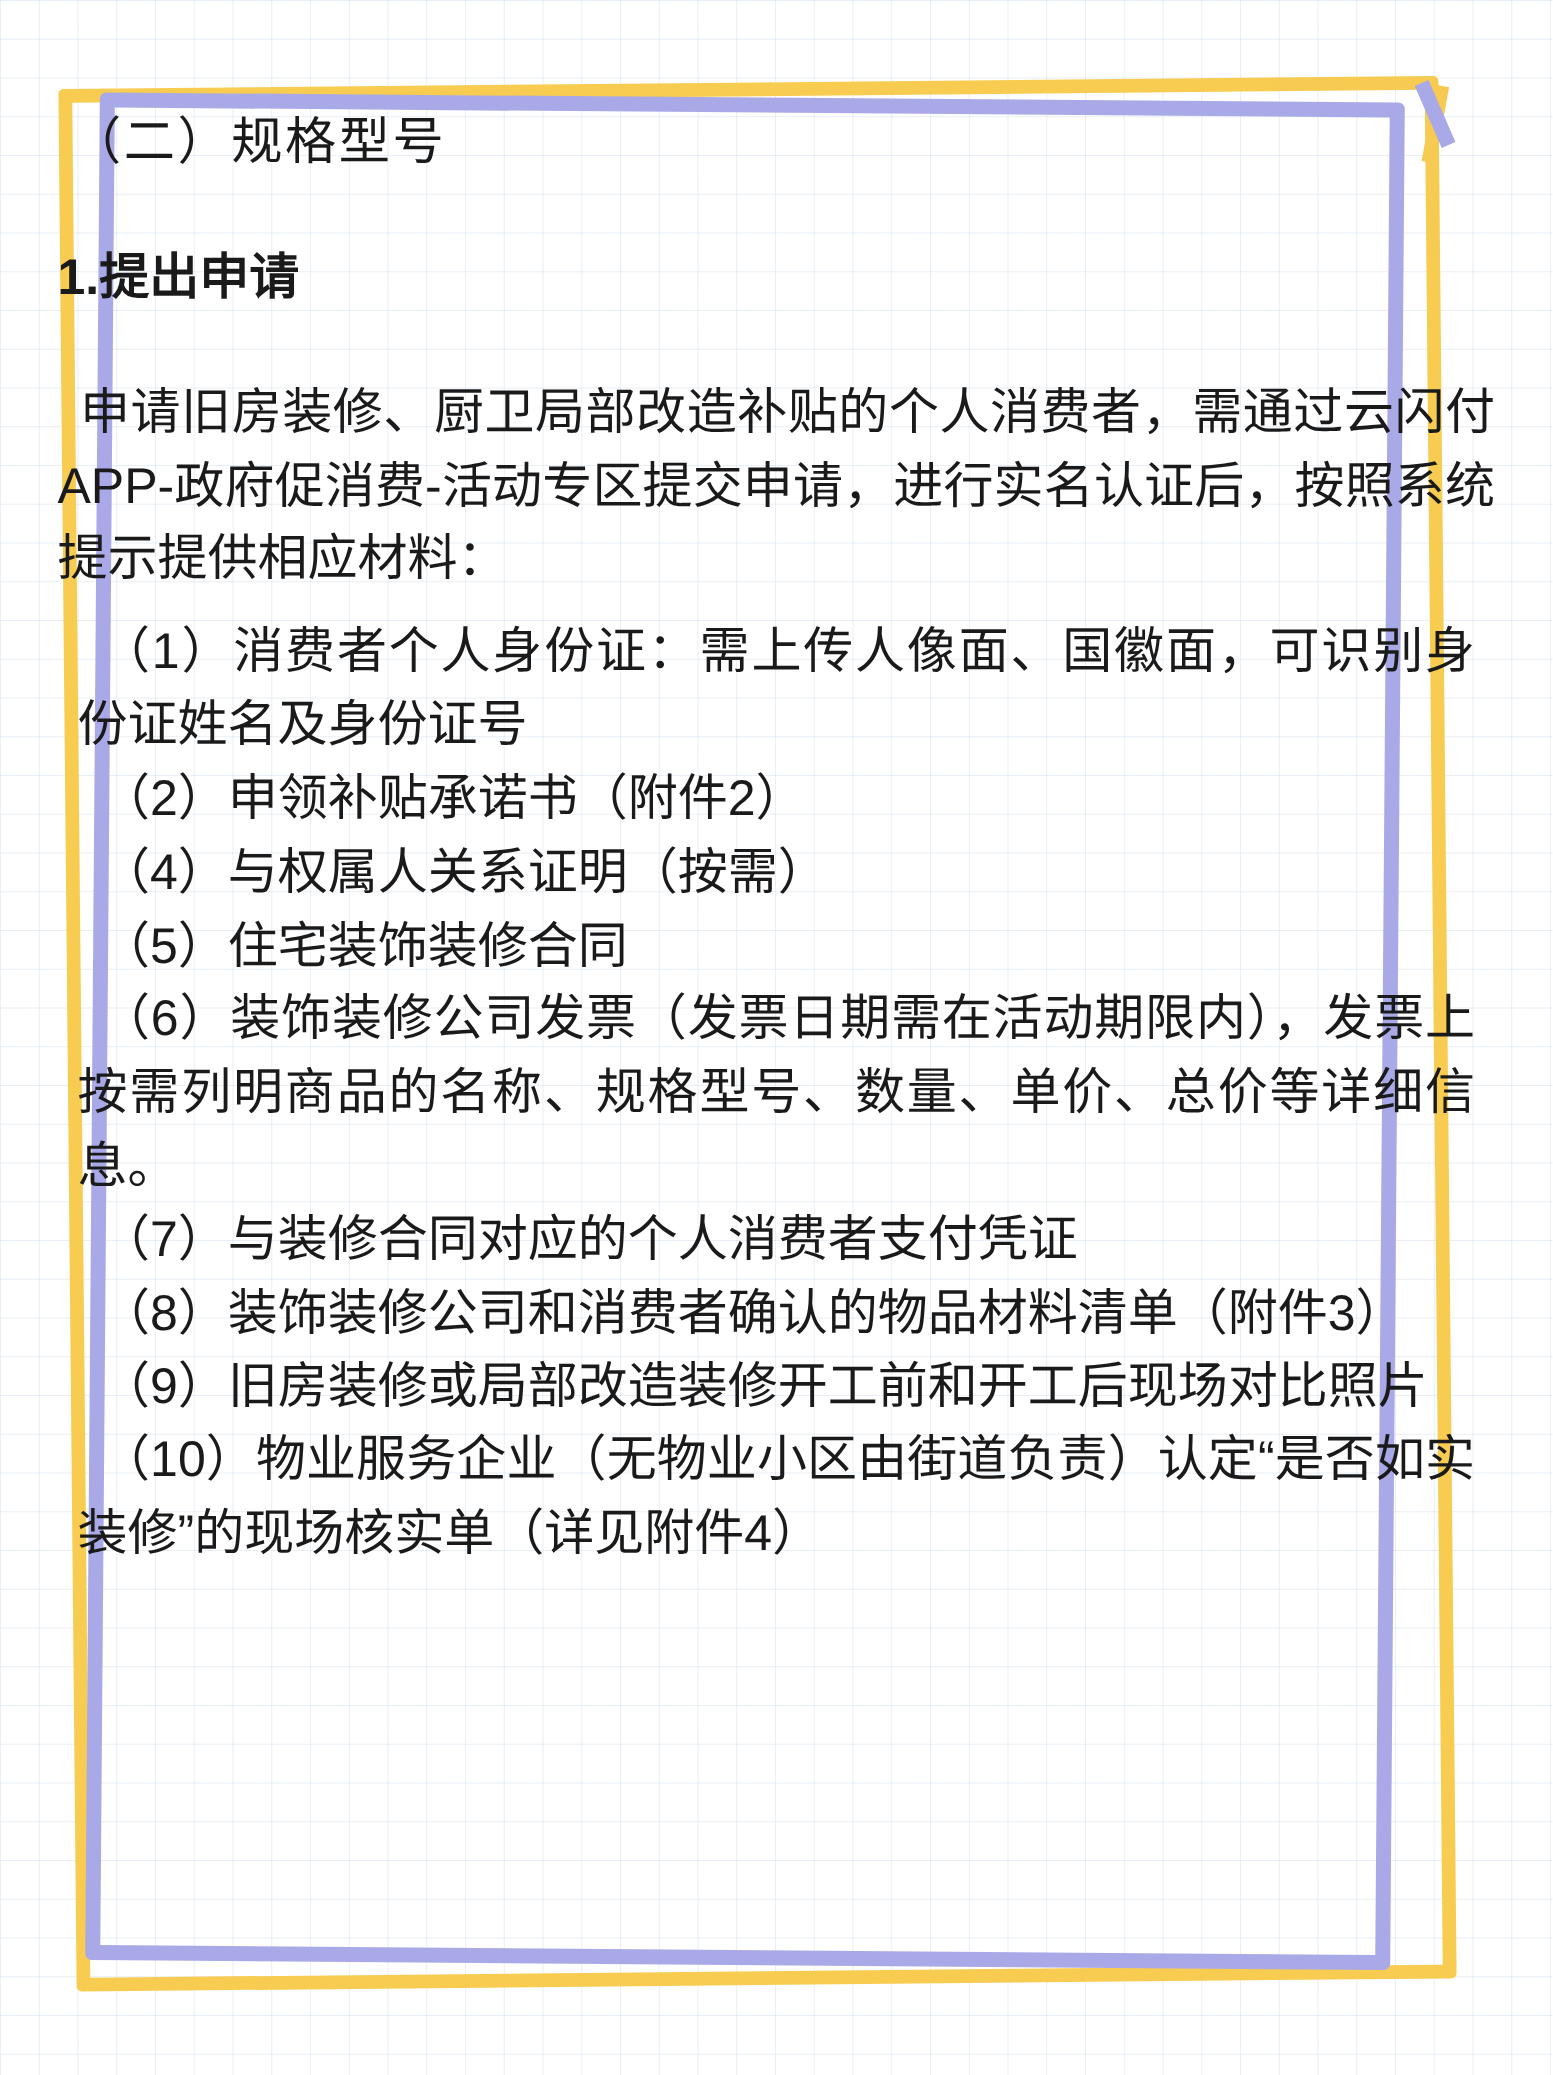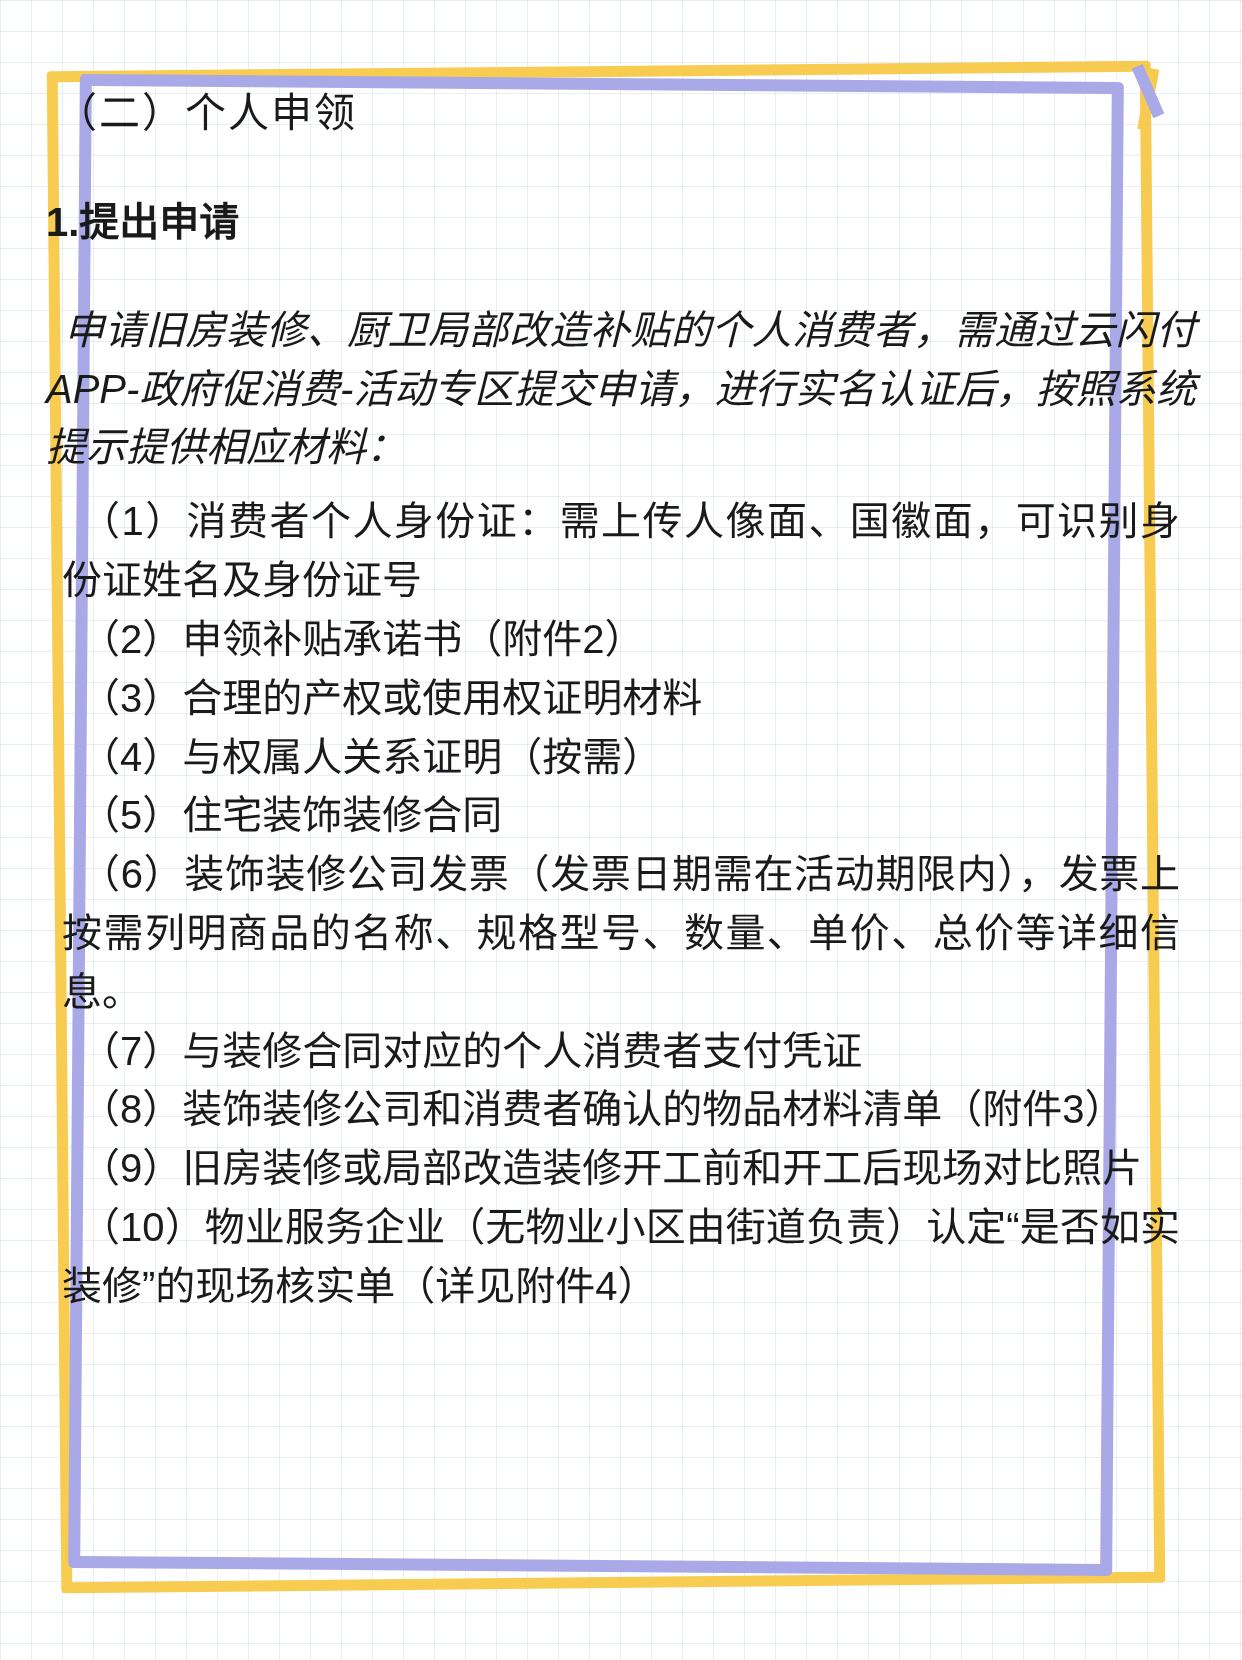--- a/index.html
+++ b/index.html
@@ -94,21 +94,20 @@
     margin: 0 0 54px 0;
     font-weight: 700;
   }
   .para {
     font-size: 40px;
     line-height: 1.46;
     margin: 0 0 2px 0;
     text-align: justify;
     text-justify: inter-character;
     font-weight: 400;
-    font-style: italic;
   }
   .list {
     margin: 16px;
     padding: 0;
     list-style: none;
   }
   .list li {
     font-size: 40px;
     line-height: 1.47;
     margin: 0;
@@ -123,27 +122,26 @@
   }
 </style>
 </head>
 <body>
 
 <div class="paper-grid"></div>
 <div class="frame-yellow"></div>
 <div class="frame-purple"></div>
 
 <div class="content">
-  <h1 class="heading-main">（二）个人申领</h1>
+  <h1 class="heading-main">（二）规格型号</h1>
   <h2 class="heading-sub">1.提出申请</h2>
   <p class="para hang">申请旧房装修、厨卫局部改造补贴的个人消费者，需通过云闪付APP-政府促消费-活动专区提交申请，进行实名认证后，按照系统提示提供相应材料：</p>
   <ul class="list">
     <li>（1）消费者个人身份证：需上传人像面、国徽面，可识别身份证姓名及身份证号</li>
     <li>（2）申领补贴承诺书（附件2）</li>
-    <li>（3）合理的产权或使用权证明材料</li>
     <li>（4）与权属人关系证明（按需）</li>
     <li>（5）住宅装饰装修合同</li>
     <li>（6）装饰装修公司发票（发票日期需在活动期限内），发票上按需列明商品的名称、规格型号、数量、单价、总价等详细信息。</li>
     <li>（7）与装修合同对应的个人消费者支付凭证</li>
     <li>（8）装饰装修公司和消费者确认的物品材料清单（附件3）</li>
     <li>（9）旧房装修或局部改造装修开工前和开工后现场对比照片</li>
     <li>（10）物业服务企业（无物业小区由街道负责）认定“是否如实装修”的现场核实单（详见附件4）</li>
   </ul>
 </div>
 

